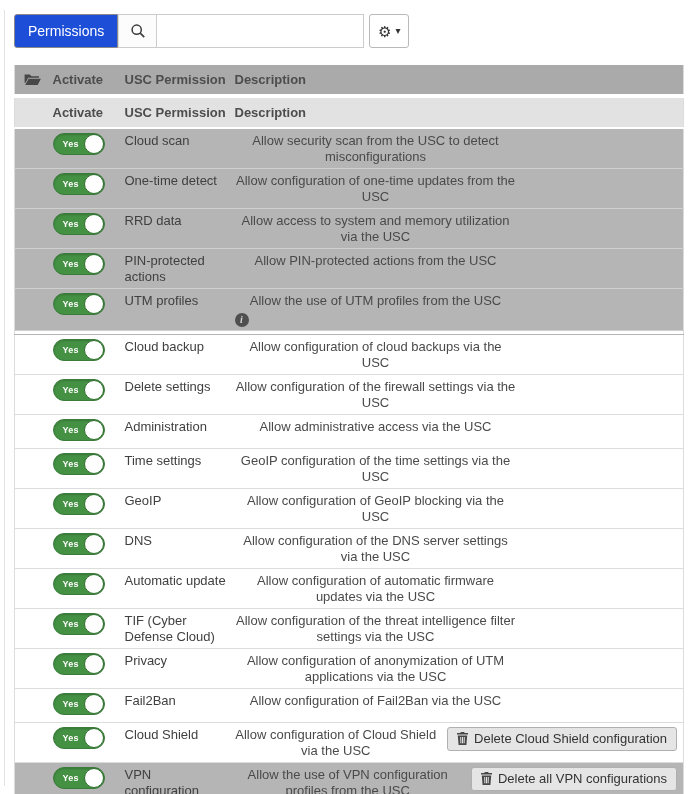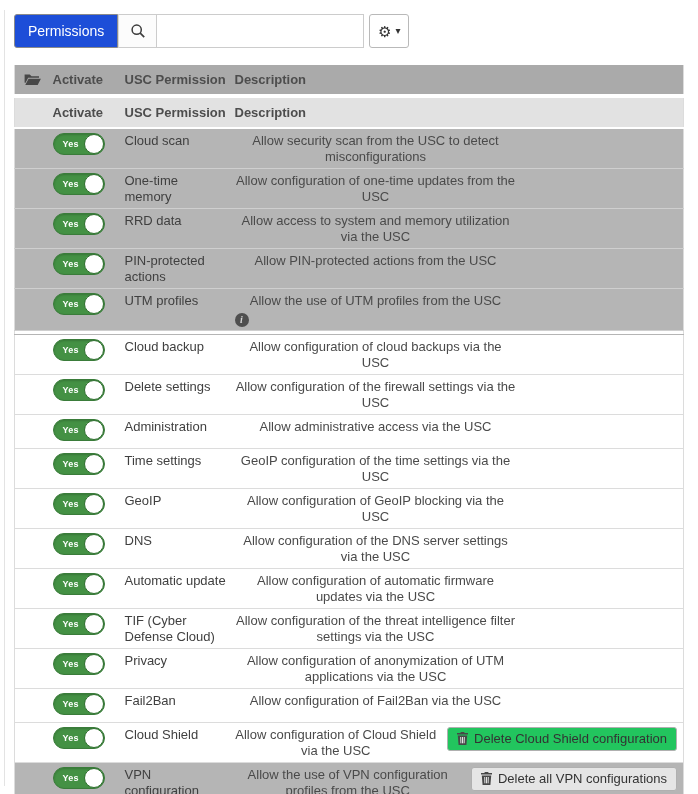--- a/index.html
+++ b/index.html
@@ -92,21 +92,21 @@
   .info-badge {
     display:inline-block; width:14px; height:14px; border-radius:50%;
     background:#4f4f4f; color:#d6d6d6; text-align:center;
     font:italic bold 10px/14px "Liberation Serif", serif;
     margin-top:4px; cursor:pointer;
   }
 
   
   .row-action {
     float:right; display:inline-flex; align-items:center; gap:6px;
-    background:#22c55e; border:1px solid #b0b0b0; border-radius:3px;
+    background:#e5e5e5; border:1px solid #b0b0b0; border-radius:3px;
     padding:3px 9px 4px 9px; font-family:inherit; font-size:13px; color:#333;
     cursor:pointer; margin:0 2px 3px 10px; white-space:nowrap;
   }
   tr.shaded .row-action { background:#e5e5e5; }
 
   .icon-svg { display:block; }
 </style>
 </head>
 <body>
 
@@ -179,21 +179,21 @@
     <td class="cell-folder">
       
     </td>
     <td>
       <span class="toggle">
         <span class="state">Yes</span>
         <span class="knob"></span>
       </span>
     </td>
     <td class="cell-perm">
-      <span>One-time memory</span>
+      <span>One-time detect</span>
     </td>
     <td>
 
       <div class="desc-text">Allow configuration of one-time updates from the USC</div>
 
     </td>
   </tr>
         <tr class="shaded">
     <td class="cell-folder">
       

